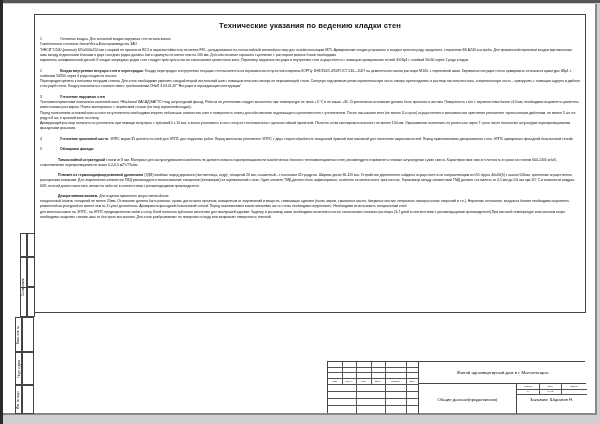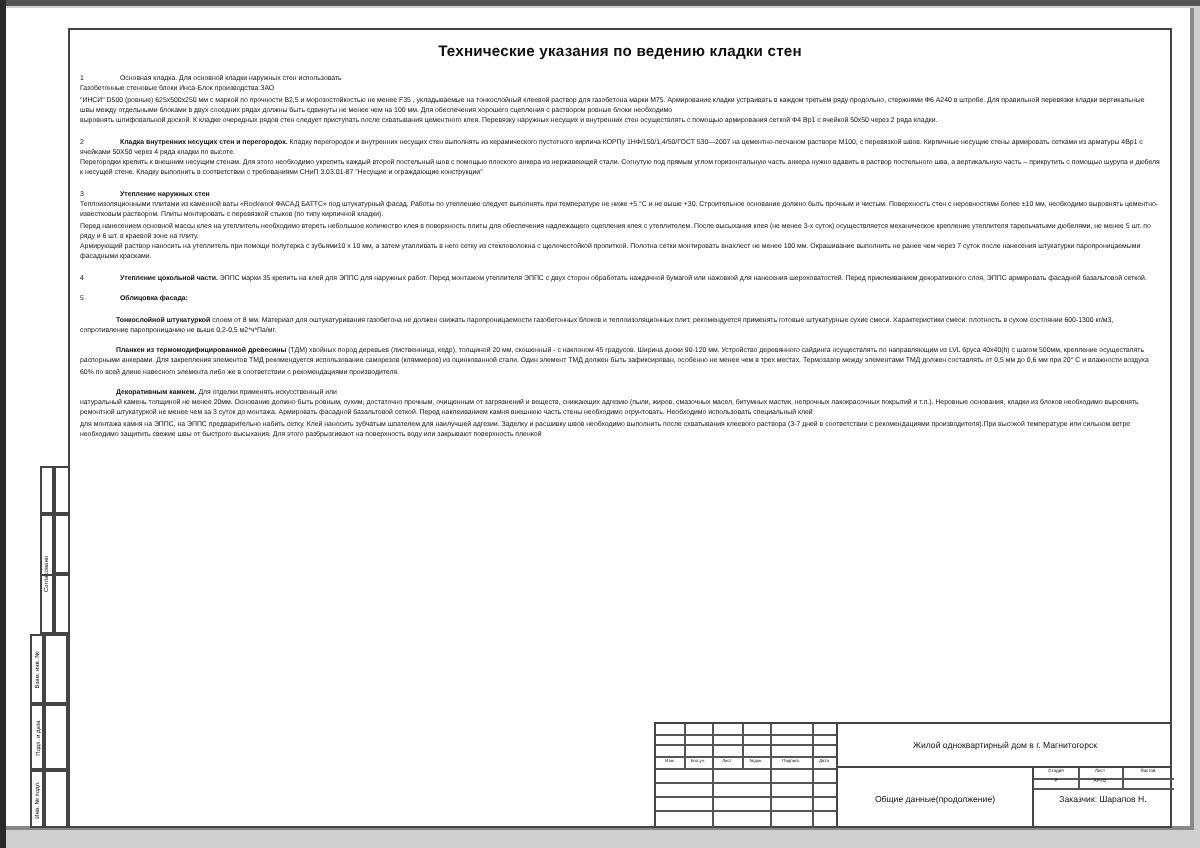--- a/index.html
+++ b/index.html
@@ -1,21 +1,21 @@
 <!DOCTYPE html>
 <html><head>
 <meta charset="utf-8">
 <style>
   html, body { margin:0; padding:0; }
   body { width:600px; height:424px; background:#d4d4d4; position:relative; overflow:hidden; font-family:"Liberation Sans", sans-serif; color:#111; }
   .outer-shadow { position:absolute; left:0; top:0; width:600px; height:424px; background:#cfcfcf; }
   .left-dark { position:absolute; left:0; top:0; width:3px; height:424px; background:#2a2a2a; }
   .top-dark { position:absolute; left:0; top:0; width:600px; height:3px; background:#555; }
   .sheet { position:absolute; left:3px; top:4px; width:594px; height:411px; background:#fff; border-right:2px solid #888; border-bottom:2px solid #888; box-sizing:border-box; }
-  .frame { position:absolute; left:31px; top:10px; width:552px; height:400px; border:1px solid #444; box-sizing:border-box;padding-left:36px; }
+  .frame { position:absolute; left:31px; top:10px; width:552px; height:299px; border:1px solid #444; box-sizing:border-box;padding-left:36px; }
   .title { position:absolute; left:0; right:0; top:6px; text-align:center; font-size:7.6px; font-weight:bold; letter-spacing:0.1px; }
   .content { position:absolute; left:5px; right:5px; top:22px; font-size:3.45px; line-height:5.25px; }
   .sec { margin-bottom:5.3px; }
   .hd { display:flex; }
   .num { width:20px; }
   .b { font-weight:bold; }
   .ind { text-indent:18px; }
   p { margin:0; }
   .vcell { position:absolute; border:1px solid #444; box-sizing:border-box; display:flex; align-items:center; justify-content:center; }
   .vtext { transform:rotate(-90deg); white-space:nowrap; font-size:3px; }

